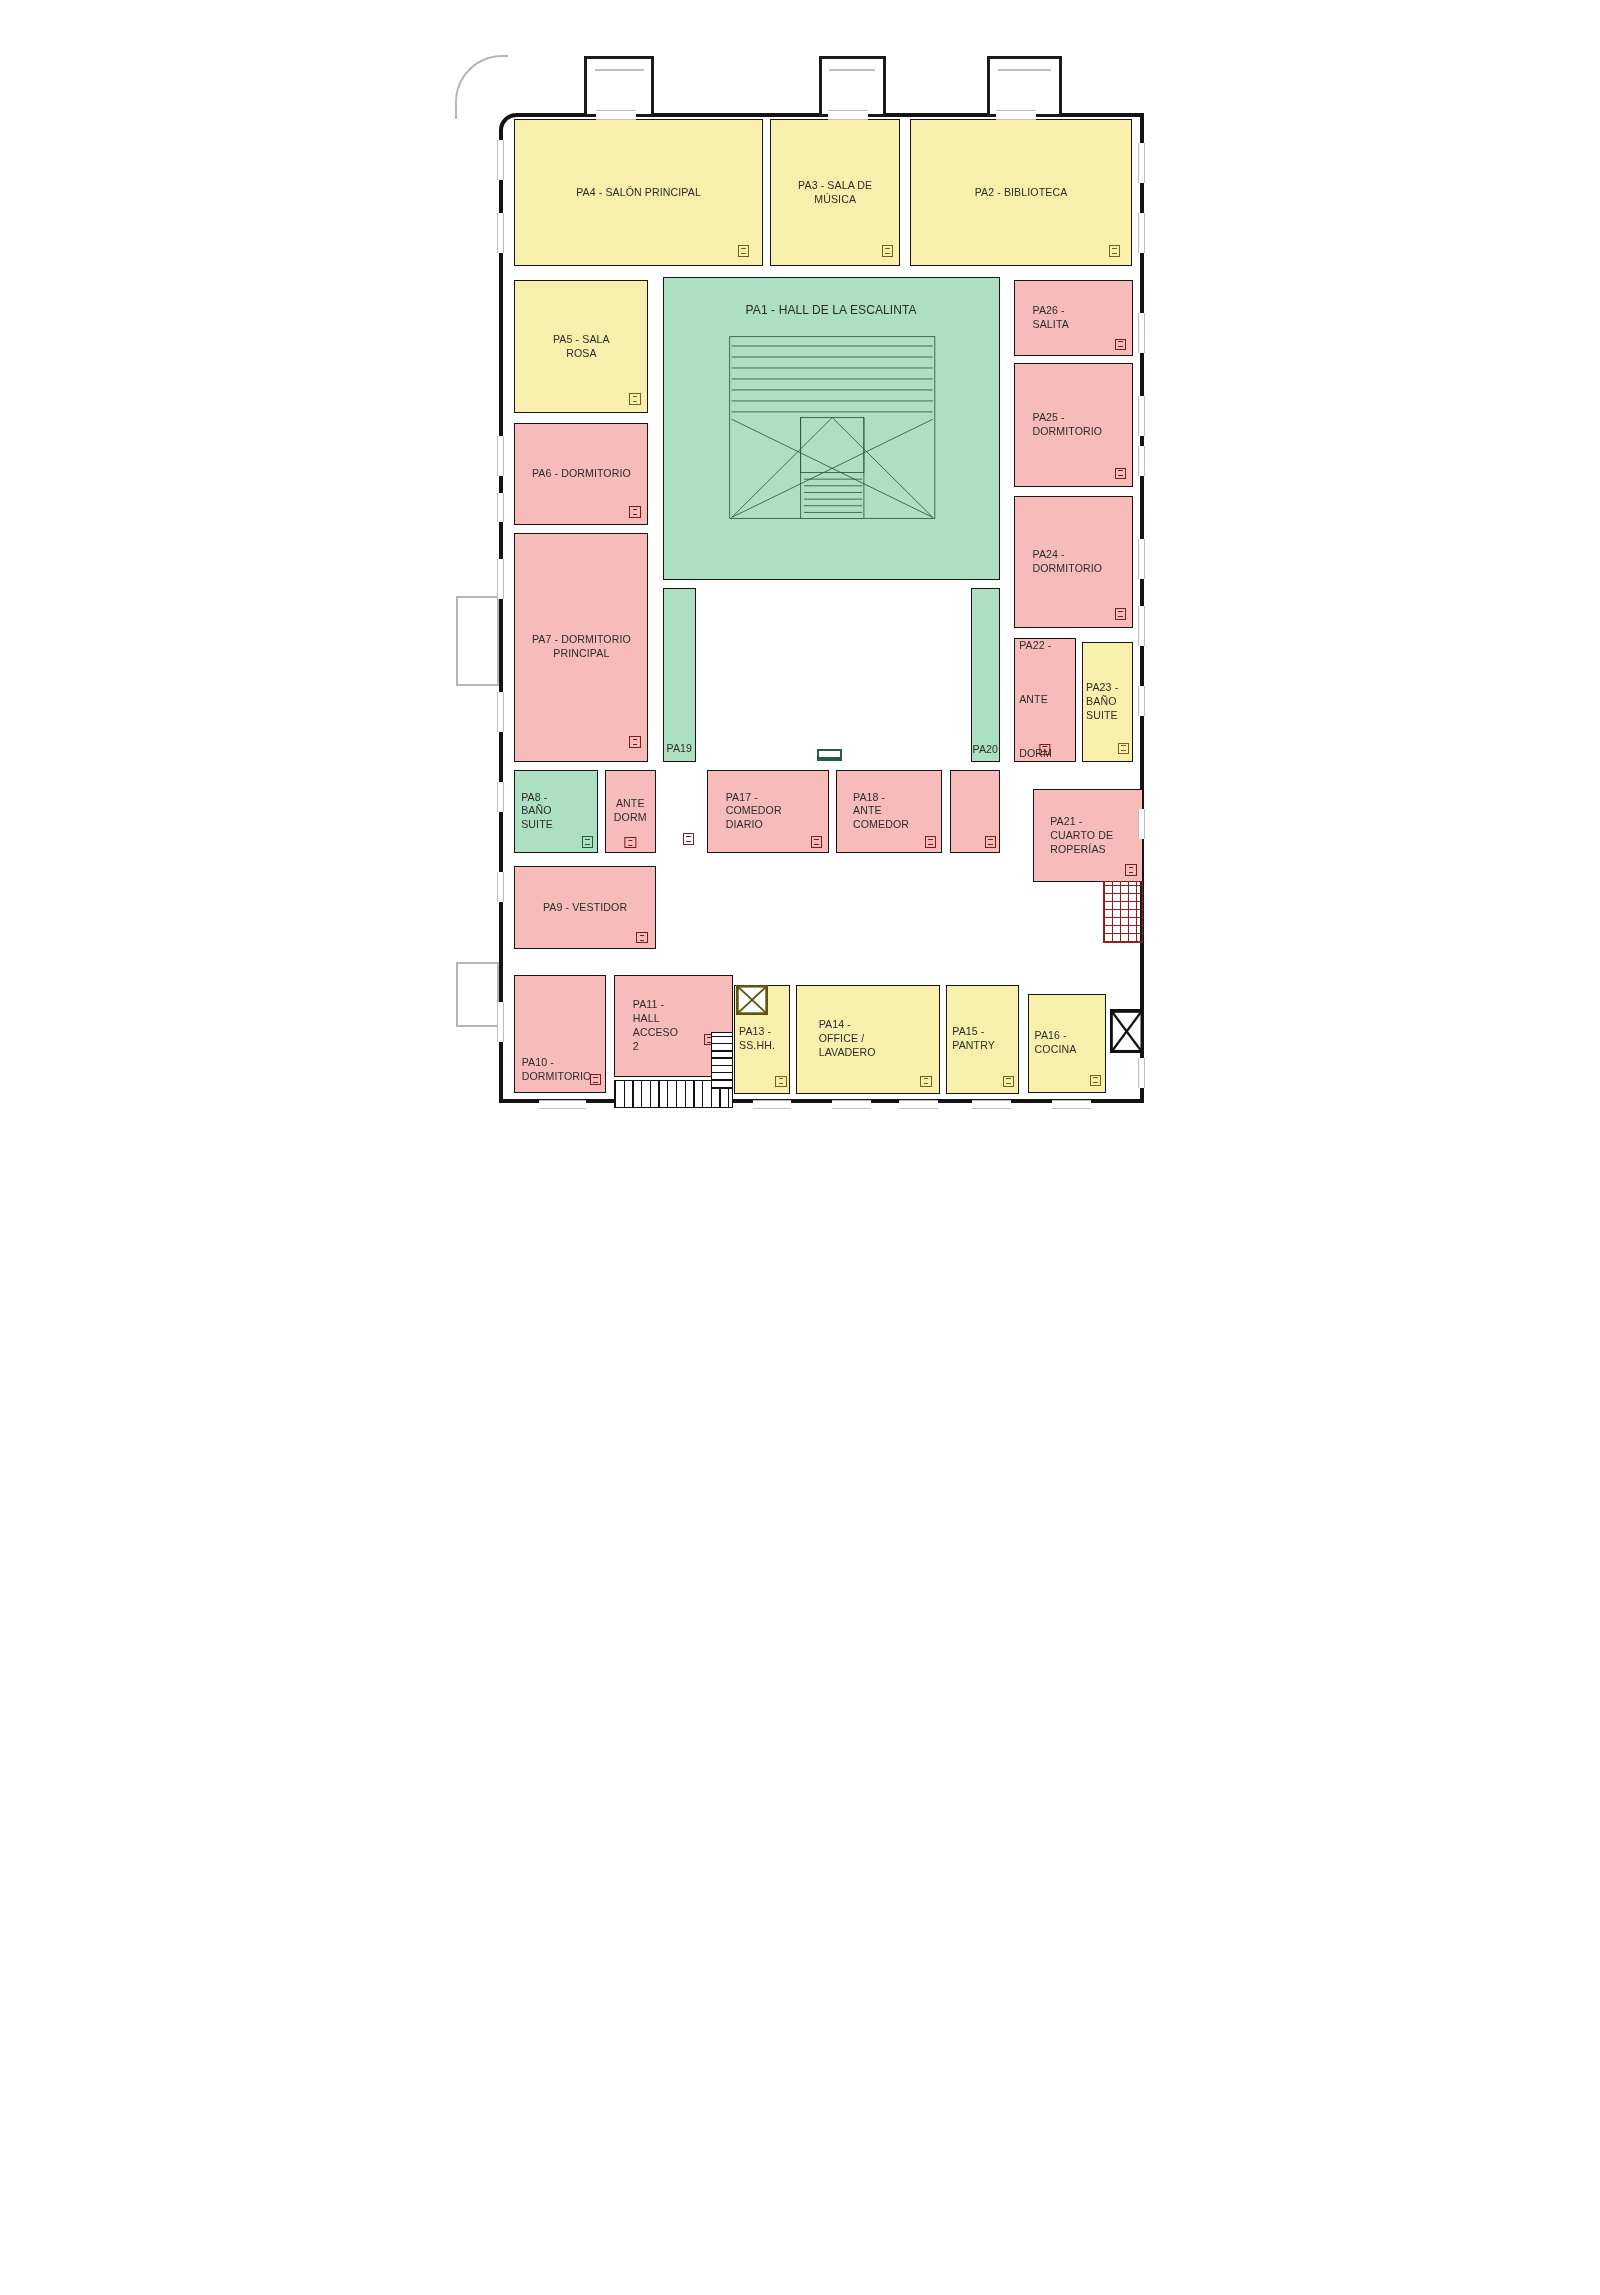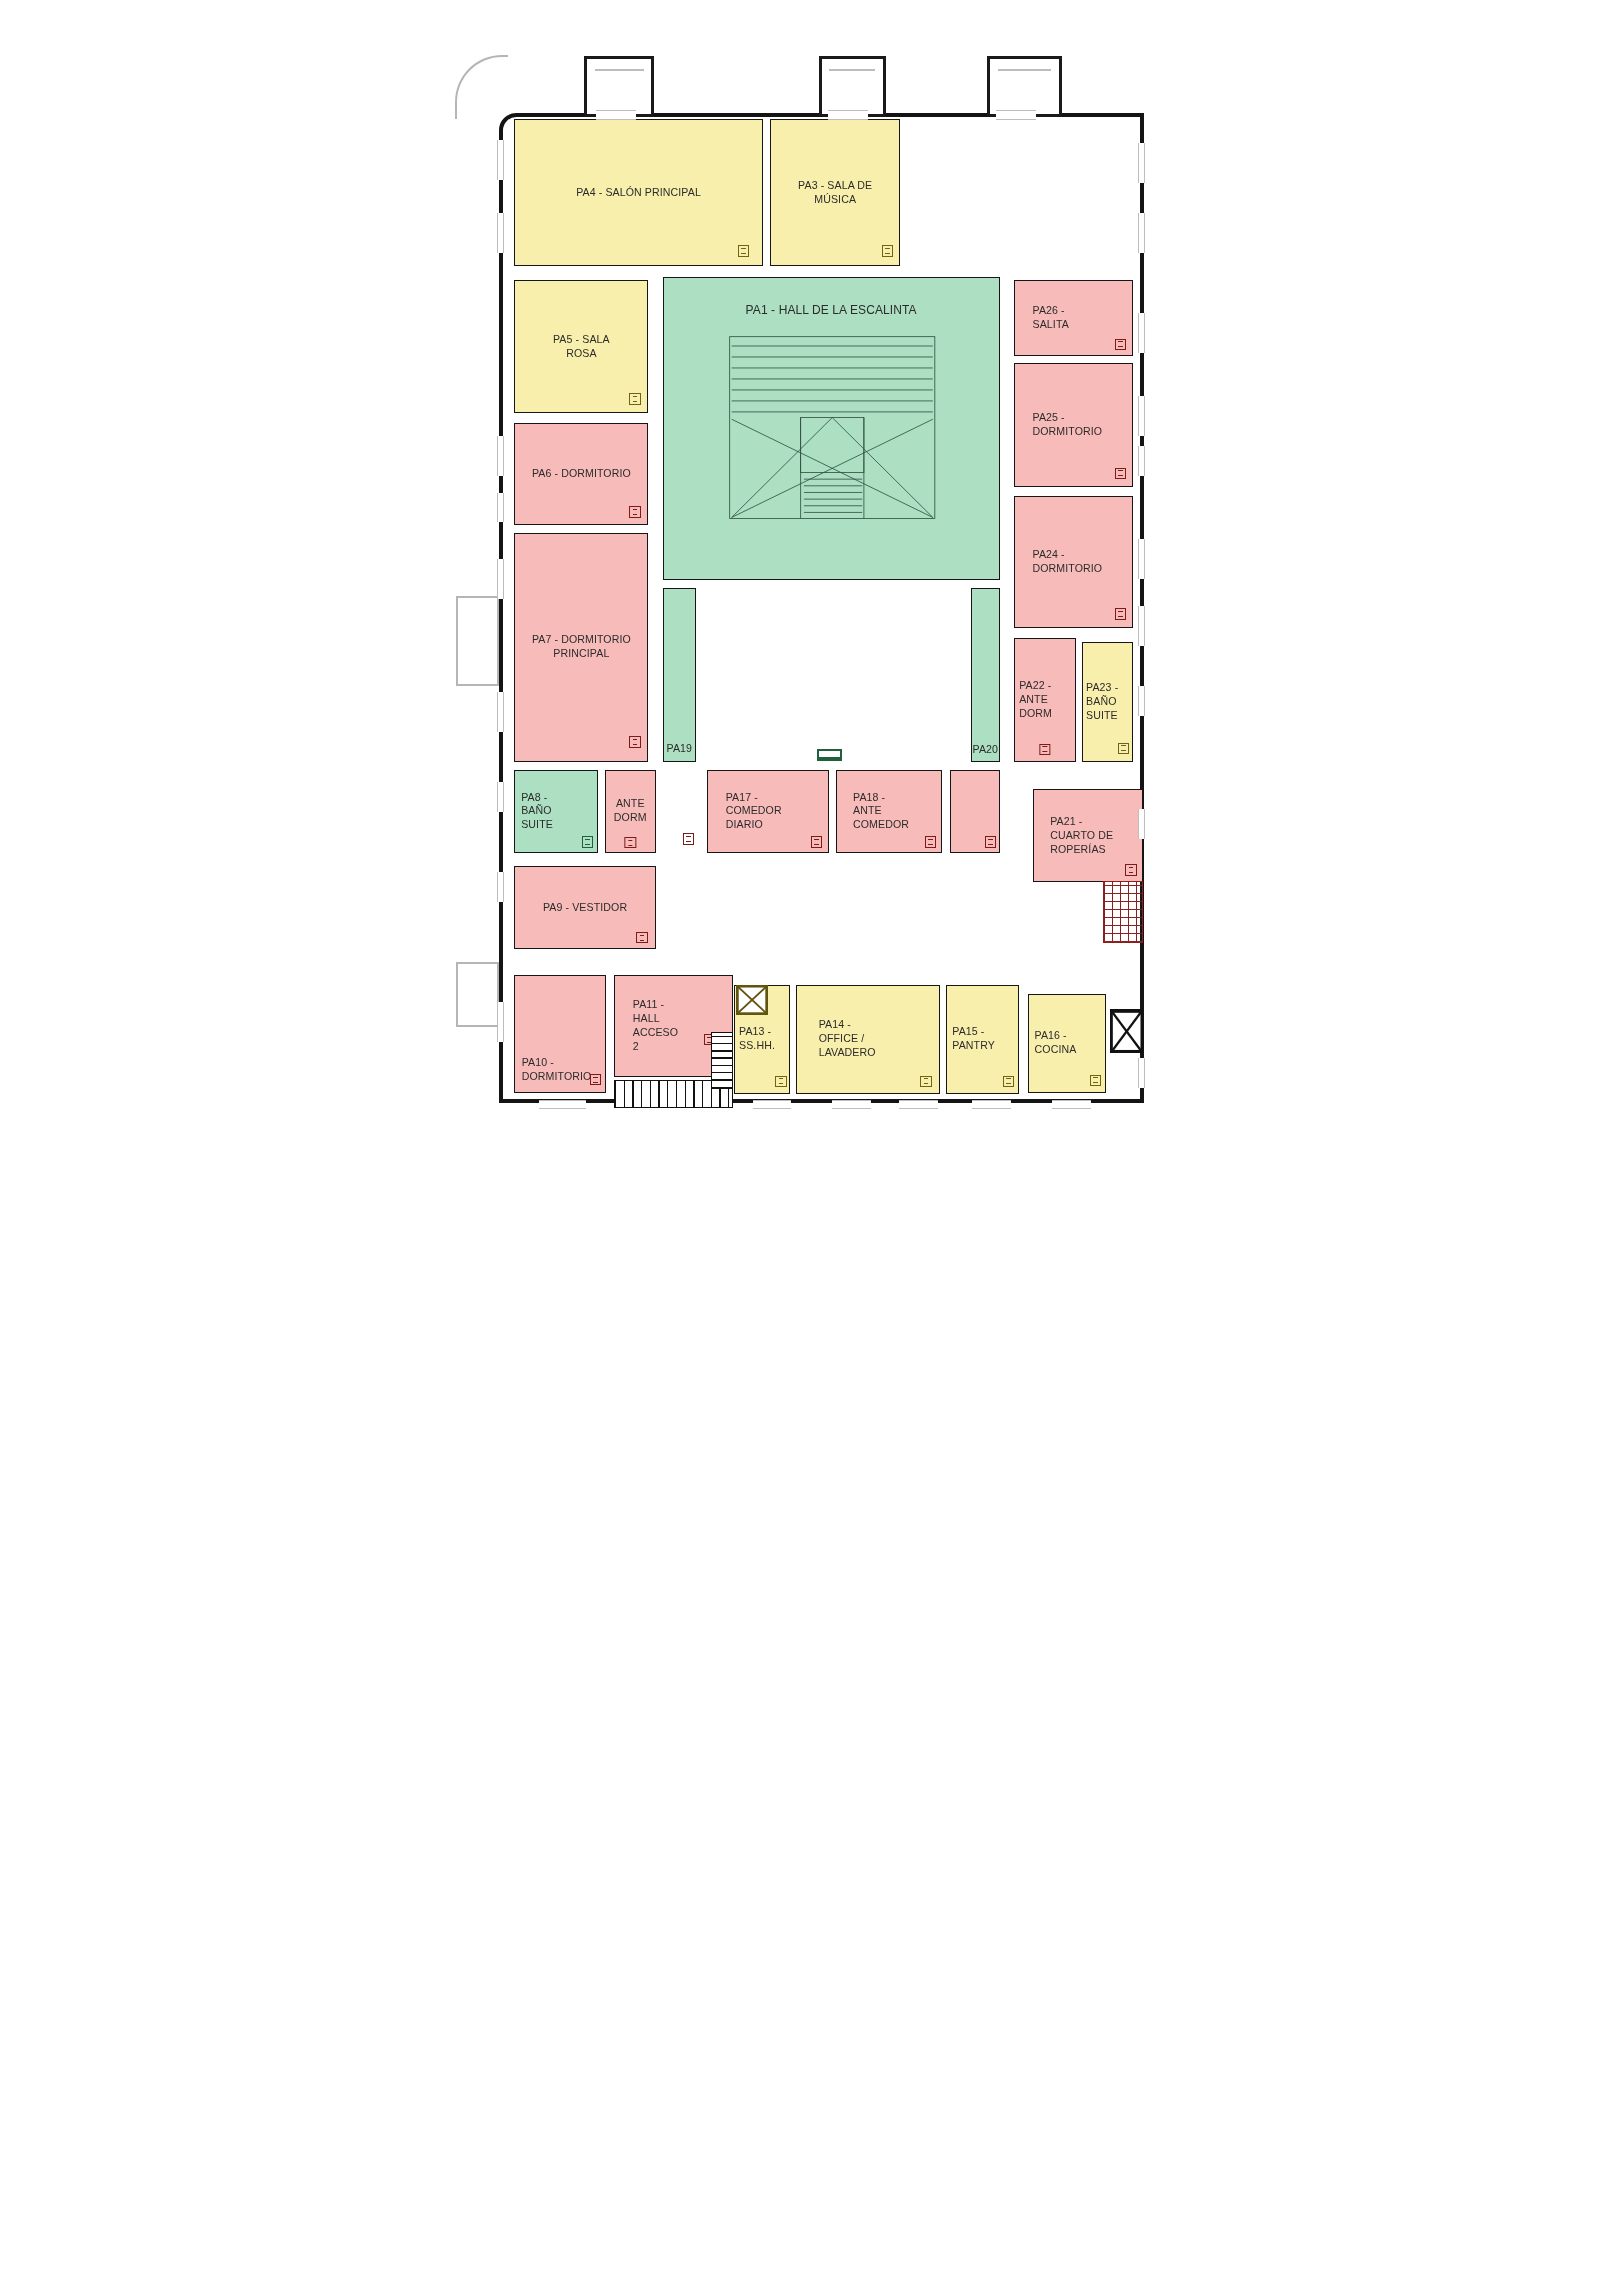--- a/index.html
+++ b/index.html
@@ -54,20 +54,26 @@
       </div>
       <span class="tag tag--br" style="color: rgb(110, 100, 20);"></span>
     </div>
     <div class="room room--yellow" style="left: 46.24%; top: 10.38%; width: 16.3%; height: 12.82%;">
       <div class="room-label" style="text-align: center; align-items: center; justify-content: center;">
         <span>PA3 - SALA DE</span>
         <span>MÚSICA</span>
       </div>
       <span class="tag tag--br" style="color: rgb(110, 100, 20);"></span>
     </div>
+    <div class="room room--yellow" style="left: 63.7%; top: 10.38%; width: 27.78%; height: 12.82%;">
+      <div class="room-label" style="text-align: center; align-items: center; justify-content: center;">
+        <span>PA2 - BIBLIOTECA</span>
+      </div>
+      <span class="tag tag--br" style="color: rgb(110, 100, 20);"></span>
+    </div>
     <div class="room room--yellow" style="left: 14.35%; top: 24.36%; width: 16.71%; height: 11.66%;">
       <div class="room-label" style="text-align: center; align-items: center; justify-content: center;">
         <span>PA5 - SALA</span>
         <span>ROSA</span>
       </div>
       <span class="tag tag--br" style="color: rgb(110, 100, 20);"></span>
     </div>
     <div class="room room--green" style="left: 32.85%; top: 24.12%; width: 42.08%; height: 26.44%;">
       <div class="room-label" style="text-align: left; align-items: center; justify-content: flex-start; padding-top: 7.5%; font-size: 12px;">
         <span>PA1 - HALL DE LA ESCALINTA</span>
@@ -111,21 +117,21 @@
       <div class="room-label" style="text-align: center; align-items: center; justify-content: flex-end; padding-bottom: 16%;">
         <span>PA19</span>
       </div>
     </div>
     <div class="room room--green" style="left: 71.35%; top: 51.2%; width: 3.58%; height: 15.19%;">
       <div class="room-label" style="text-align: center; align-items: center; justify-content: flex-end; padding-bottom: 16%;">
         <span>PA20</span>
       </div>
     </div>
     <div class="room room--pink" style="left: 76.72%; top: 55.55%; width: 7.73%; height: 10.84%;">
-      <div class="room-label" style="text-align: left; align-items: flex-start; justify-content: center;">
+      <div class="room-label" style="text-align: left; align-items: flex-start; justify-content: center; gap: 40px;">
         <span>PA22 -</span>
         <span>ANTE</span>
         <span>DORM</span>
       </div>
       <span class="tag tag--bc" style="color: rgb(125, 27, 27);"></span>
     </div>
     <div class="room room--yellow" style="left: 85.16%; top: 55.9%; width: 6.4%; height: 10.5%;">
       <div class="room-label" style="text-align: left; align-items: flex-start; justify-content: center;">
         <span>PA23 -</span>
         <span>BAÑO</span>

